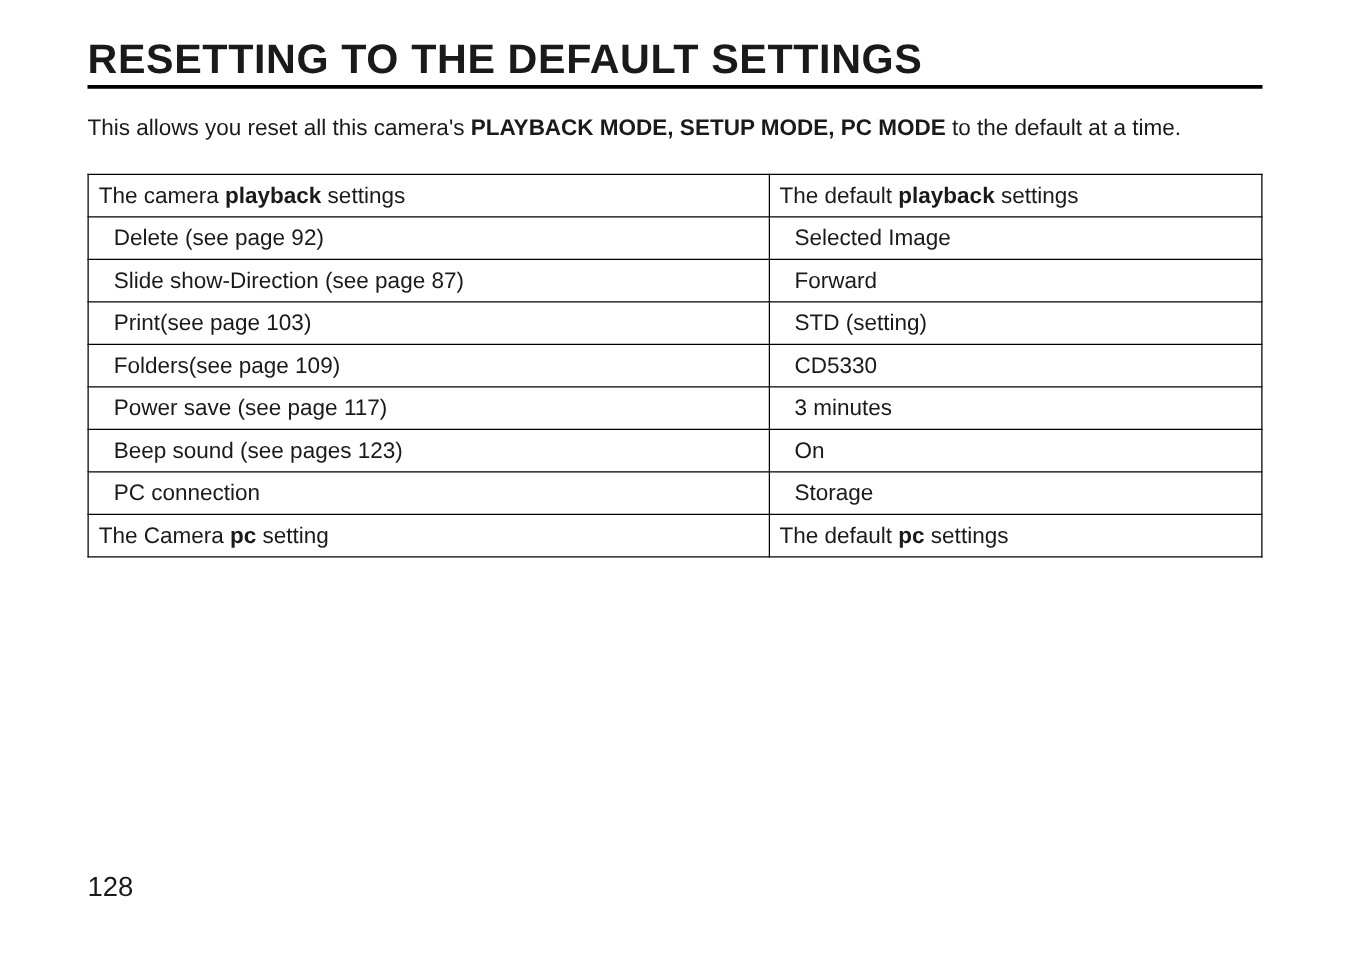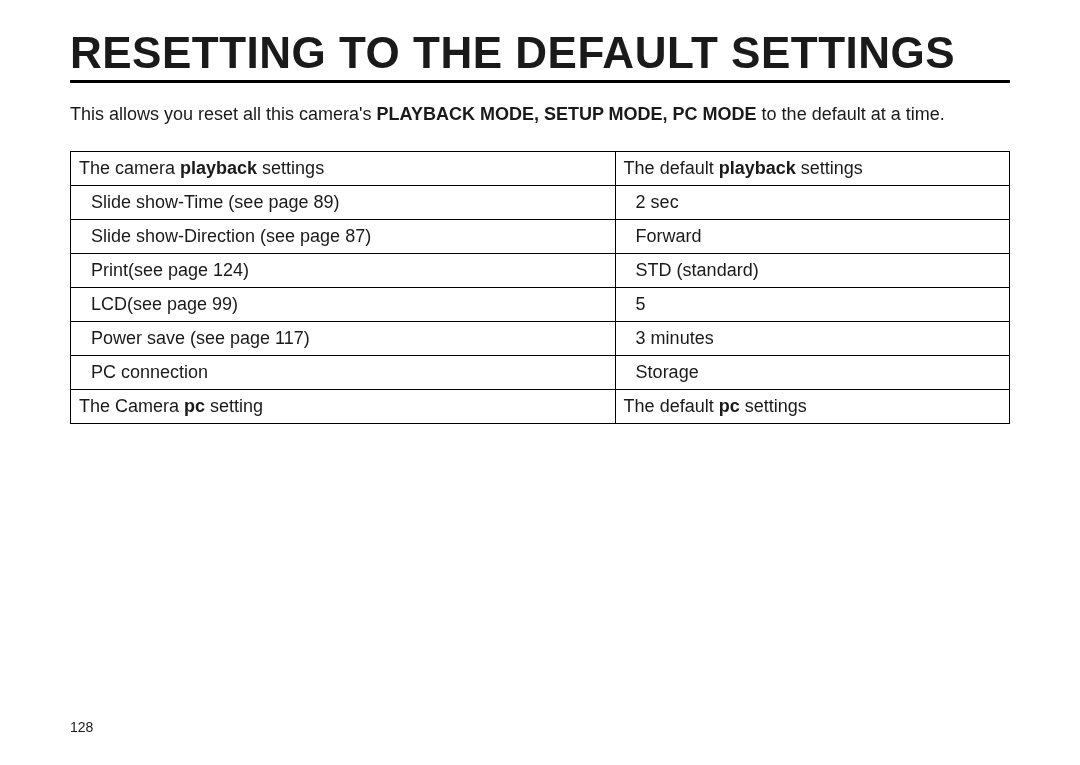--- a/index.html
+++ b/index.html
@@ -10,21 +10,21 @@
     body {
       font-family: Arial, Helvetica, sans-serif;
       background: #fff;
       color: #1a1a1a;
       width: 1080px;
       height: 765px;
       padding: 28px 70px 0 70px;
       position: relative;
     }
     .heading {
-      font-size: 44px;
+      font-size: 33px;
       font-weight: 800;
       letter-spacing: 0.5px;
       font-family: "Arial Black", Arial, sans-serif;
       border-bottom: 3px solid #000;
       padding-bottom: 2px;
       margin-bottom: 18px;
     }
     .intro {
       font-size: 18px;
       line-height: 1.55;
@@ -53,22 +53,22 @@
       padding-left: 12px;
       display: inline-block;
     }
     .bold {
       font-weight: 700;
       text-align: center;
     }
     .pagenum {
       position: absolute;
       left: 70px;
-      bottom: 30px;
-      font-size: 14px;
+      bottom: 42px;
+      font-size: 22px;
     }
   </style>
 </head>
 <body>
 
 <h1 class="heading">RESETTING TO THE DEFAULT SETTINGS</h1>
 
 <p class="intro">
   <span>This allows you reset all this camera's </span><span class="bold">PLAYBACK MODE, SETUP MODE, PC MODE</span><span> to the default at a time.</span>
 </p>
@@ -77,38 +77,42 @@
   <colgroup>
     <col class="left">
     <col class="right">
   </colgroup>
   <tbody id="settings-body">
       <tr>
         <td><span><span>The camera </span><span class="bold">playback</span><span> settings</span></span></td>
         <td><span><span>The default </span><span class="bold">playback</span><span> settings</span></span></td>
       </tr>
       <tr>
-        <td><span class="indent"><span>Slide show-Time (see page 89)</span></span></td>
-        <td><span class="indent"><span>2 sec</span></span></td>
+        <td><span class="indent"><span>Delete (see page 92)</span></span></td>
+        <td><span class="indent"><span>Selected Image</span></span></td>
       </tr>
       <tr>
         <td><span class="indent"><span>Slide show-Direction (see page 87)</span></span></td>
         <td><span class="indent"><span>Forward</span></span></td>
       </tr>
       <tr>
-        <td><span class="indent"><span>Print(see page 124)</span></span></td>
-        <td><span class="indent"><span>STD (standard)</span></span></td>
+        <td><span class="indent"><span>Print(see page 103)</span></span></td>
+        <td><span class="indent"><span>STD (setting)</span></span></td>
       </tr>
       <tr>
-        <td><span class="indent"><span>LCD(see page 99)</span></span></td>
-        <td><span class="indent"><span>5</span></span></td>
+        <td><span class="indent"><span>Folders(see page 109)</span></span></td>
+        <td><span class="indent"><span>CD5330</span></span></td>
       </tr>
       <tr>
         <td><span class="indent"><span>Power save (see page 117)</span></span></td>
         <td><span class="indent"><span>3 minutes</span></span></td>
+      </tr>
+      <tr>
+        <td><span class="indent"><span>Beep sound (see pages 123)</span></span></td>
+        <td><span class="indent"><span>On</span></span></td>
       </tr>
       <tr>
         <td><span class="indent"><span>PC connection</span></span></td>
         <td><span class="indent"><span>Storage</span></span></td>
       </tr>
       <tr>
         <td><span><span>The Camera </span><span class="bold">pc</span><span> setting</span></span></td>
         <td><span><span>The default </span><span class="bold">pc</span><span> settings</span></span></td>
       </tr>
     </tbody>

